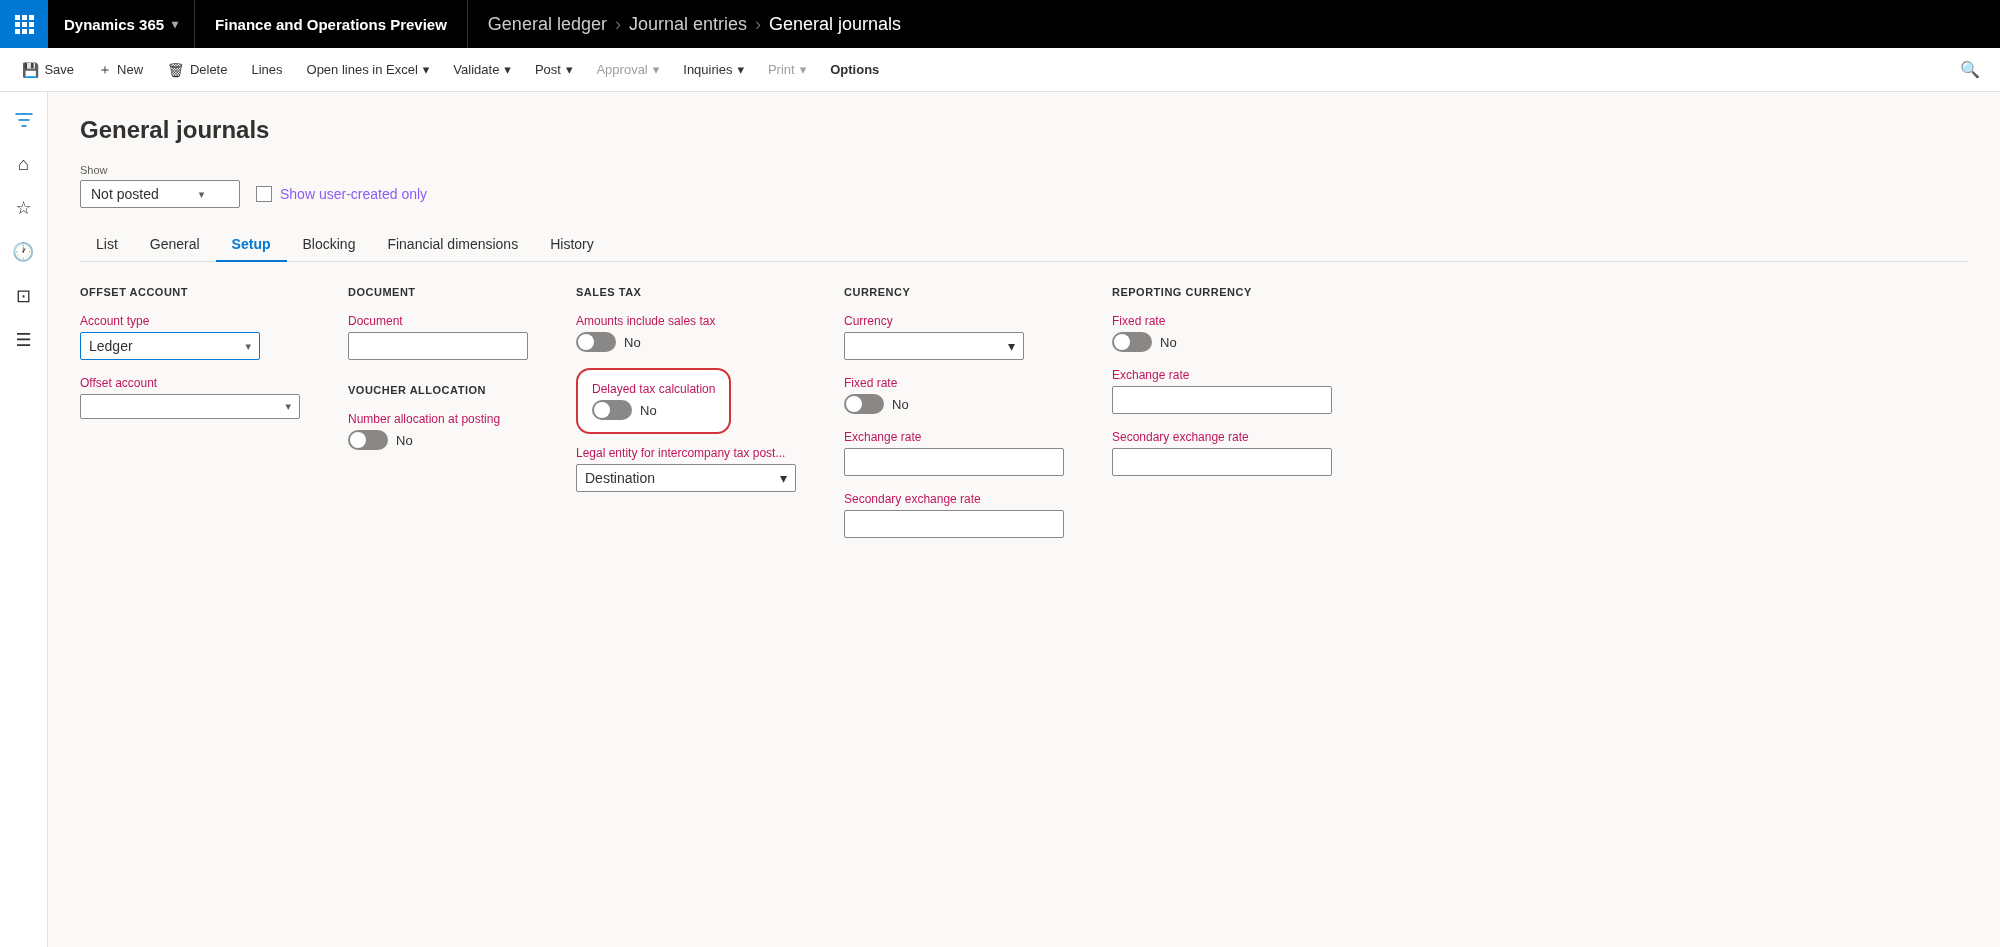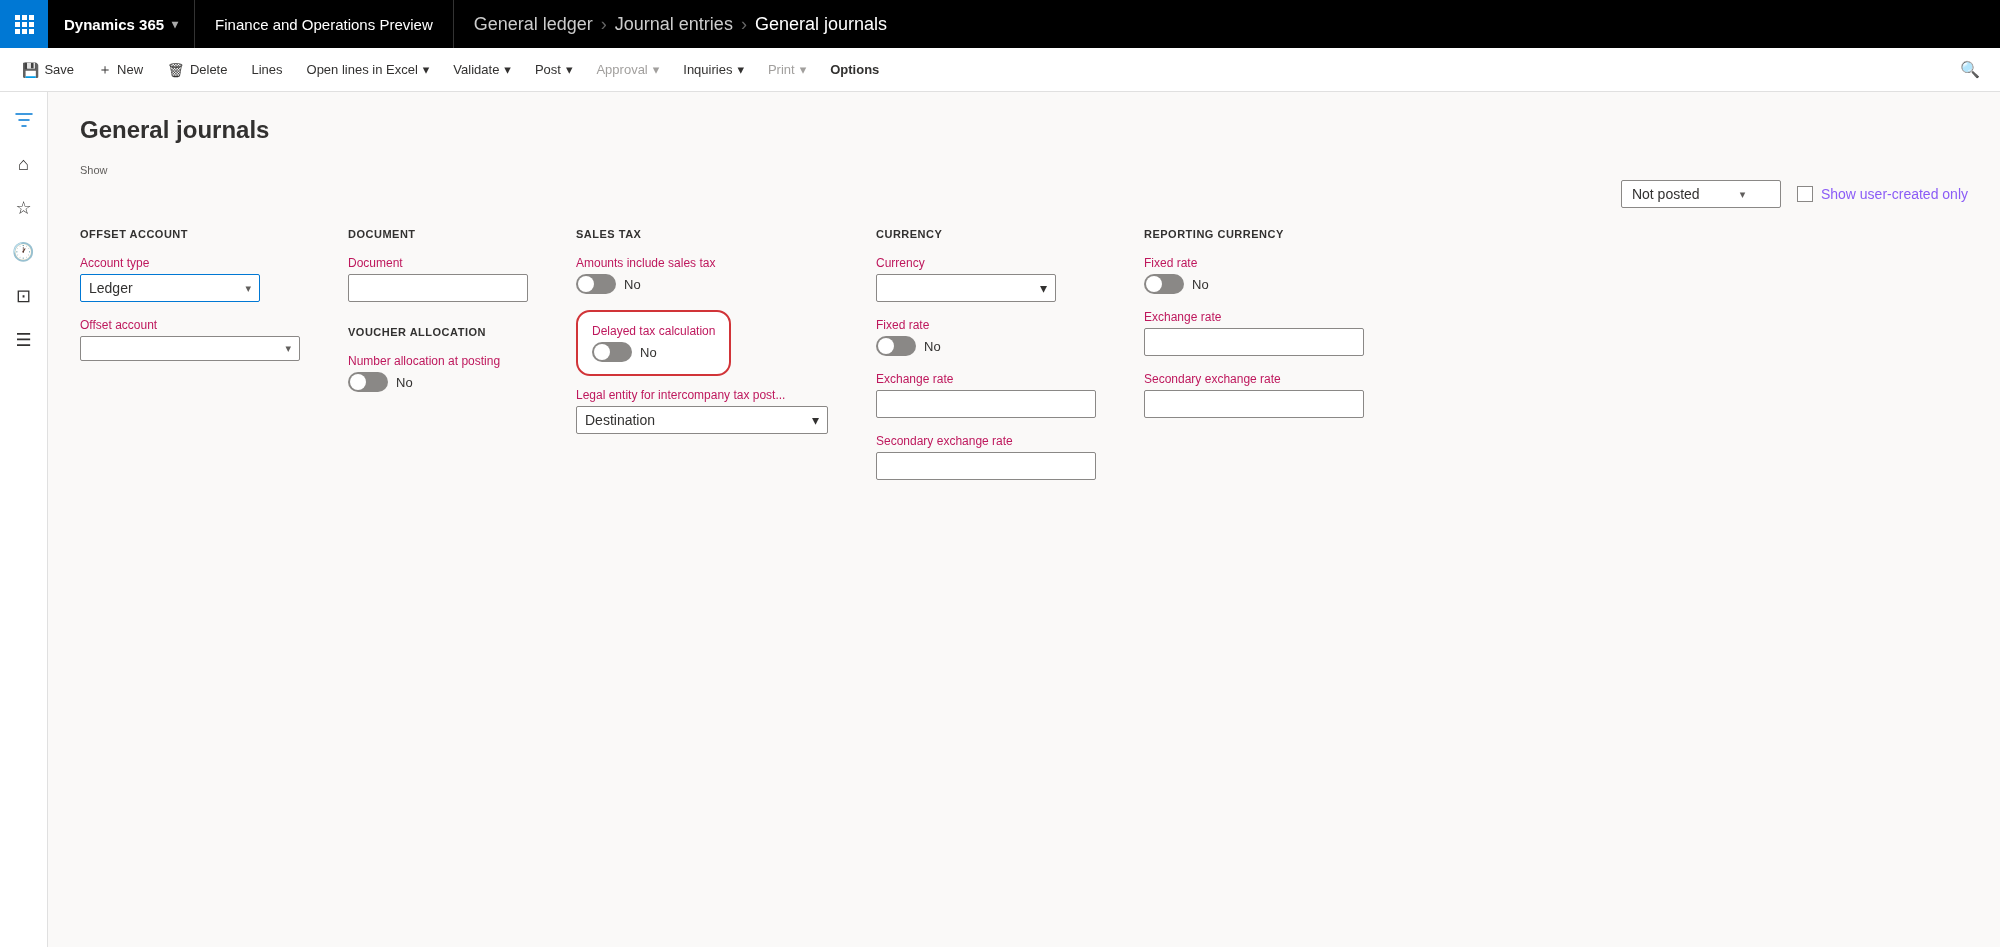--- a/index.html
+++ b/index.html
@@ -41,21 +41,21 @@
       font-size: 15px;
       font-weight: 600;
       color: #fff;
       border-right: 1px solid #333;
       height: 100%;
     }
     .top-nav-brand-chevron { font-size: 12px; color: #aaa; }
     .top-nav-app {
       padding: 0 20px;
       font-size: 15px;
-      font-weight: 400;
+      font-weight: 700;
       color: #fff;
       border-right: 1px solid #333;
       height: 100%;
       display: flex;
       align-items: center;
     }
     .top-nav-breadcrumb {
       display: flex;
       align-items: center;
       padding: 0 20px;
@@ -151,21 +151,20 @@
     }
     .show-label {
       font-size: 11px;
       color: #605e5c;
       margin-bottom: 4px;
     }
     .show-row {
       display: flex;
       align-items: center;
       gap: 16px;
-      justify-content: flex-end;
     }
     .dropdown-select {
       display: flex;
       align-items: center;
       border: 1px solid #8a8886;
       background: #fff;
       padding: 5px 10px;
       border-radius: 2px;
       font-size: 14px;
       color: #323130;
@@ -352,21 +351,21 @@
     .destination-dropdown {
       display: flex;
       align-items: center;
       border: 1px solid #8a8886;
       background: #fff;
       padding: 5px 8px;
       border-radius: 2px;
       font-size: 14px;
       color: #323130;
       cursor: pointer;
-      width: 252px;
+      width: 220px;
       justify-content: space-between;
     }
   </style>
 </head>
 <body>
 
 <div class="top-nav">
   <div class="top-nav-waffle">
     <div class="waffle-icon">
       <div class="waffle-dot"></div>
@@ -468,20 +467,28 @@
           <span>Not posted</span>
           <span class="dropdown-chevron">▾</span>
         </div>
         <label class="checkbox-label">
           <div class="checkbox-box"></div>
           <span>Show user-created only</span>
         </label>
       </div>
     </div>
 
+    <div class="tabs">
+      <div class="tab">List</div>
+      <div class="tab">General</div>
+      <div class="tab active">Setup</div>
+      <div class="tab">Blocking</div>
+      <div class="tab">Financial dimensions</div>
+      <div class="tab">History</div>
+    </div>
 
     <div class="form-sections">
 
       <div class="form-section">
         <div class="section-title">OFFSET ACCOUNT</div>
         <div class="field-group">
           <div class="field-label">Account type</div>
           <div class="field-dropdown">
             <span>Ledger</span>
             <span class="dropdown-chevron">▾</span>

